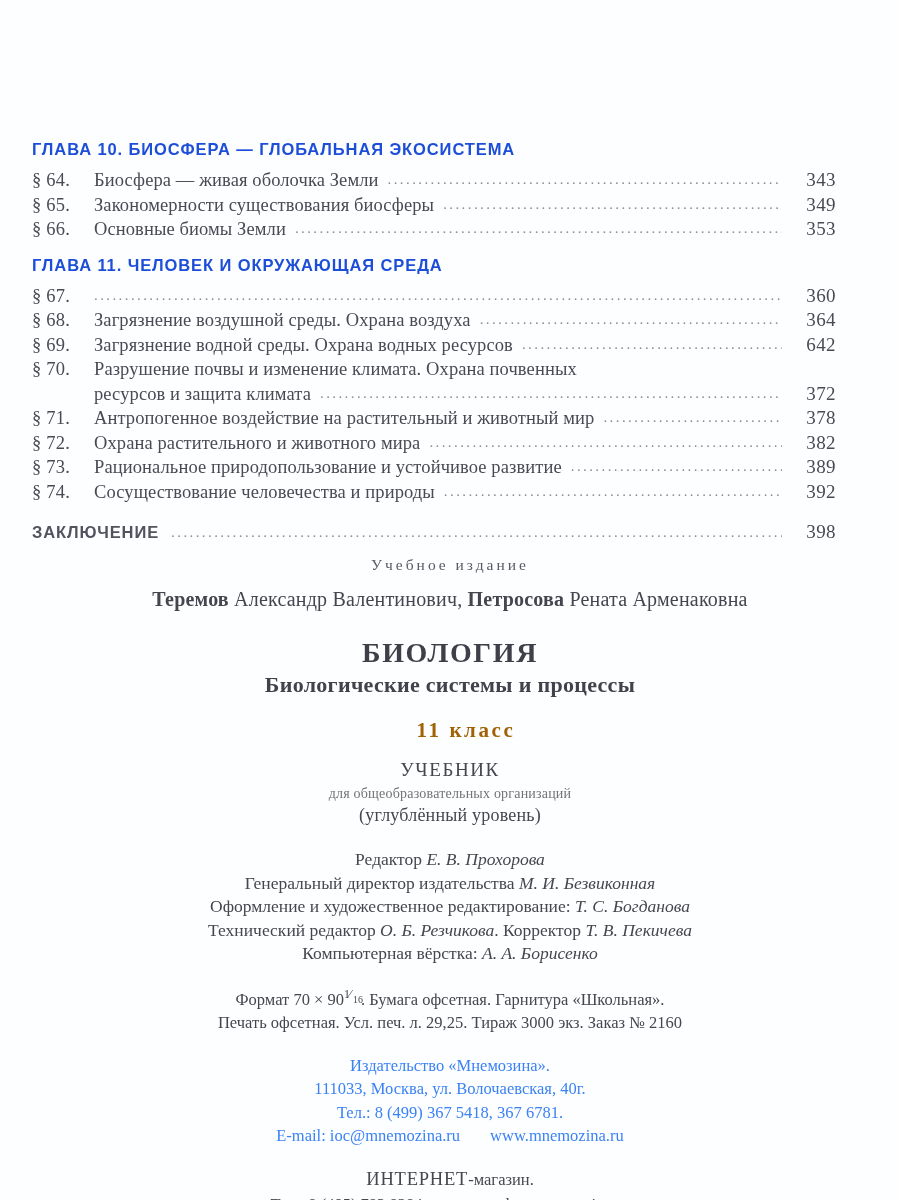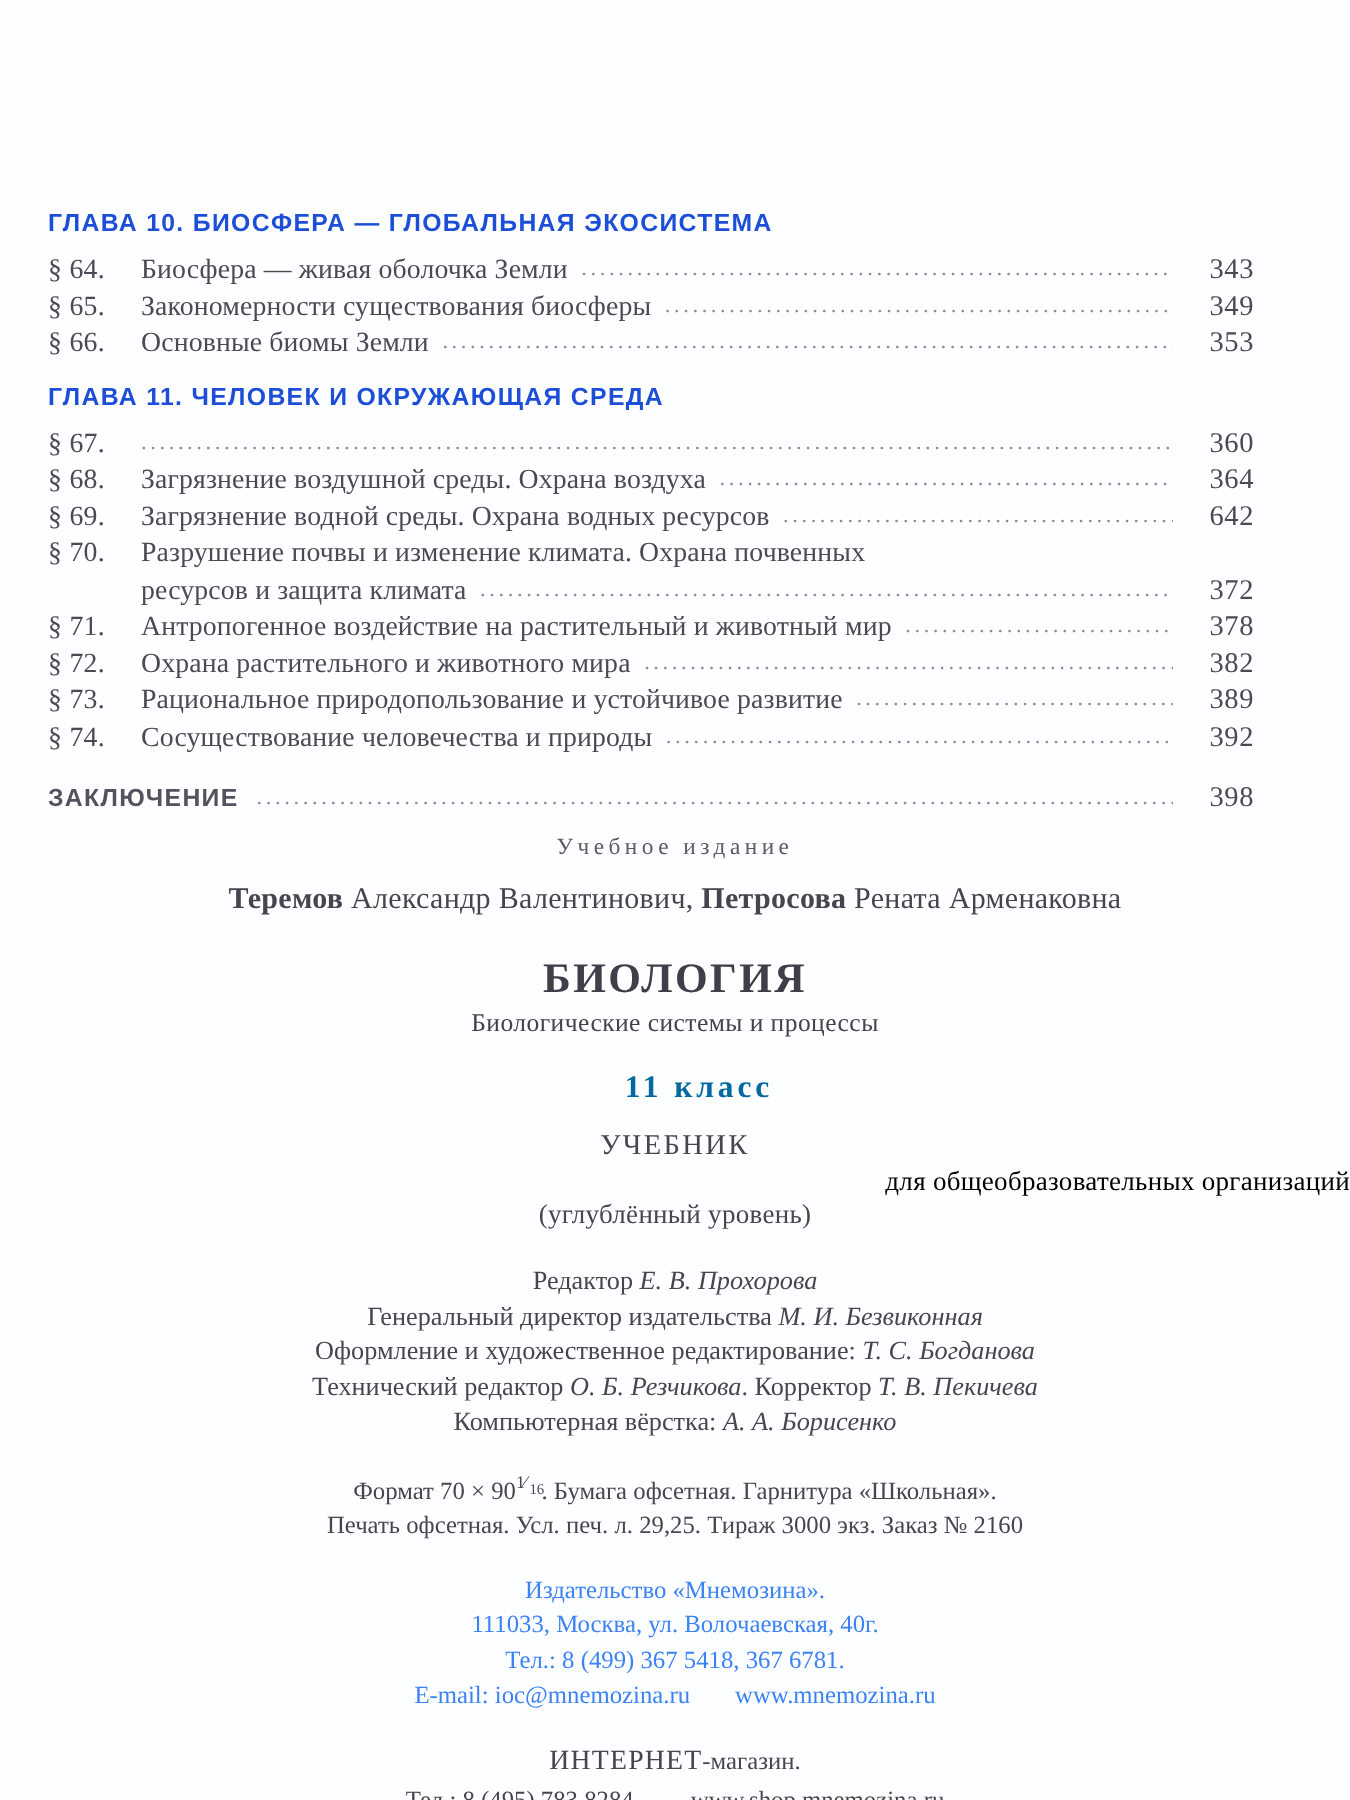--- a/index.html
+++ b/index.html
@@ -126,46 +126,45 @@
 
   .biology {
     font-family: "Liberation Serif", "DejaVu Serif", serif;
     font-weight: bold;
     font-size: 28px;
     letter-spacing: 1.6px;
     color: #3f3f49;
     margin-bottom: 3px;
   }
   .subtitle {
-    font-weight: normal;
-    font-size: 17px;
+    font-weight: bold;
+    font-size: 22px;
     letter-spacing: 0.3px;
     color: #42424c;
     margin-bottom: 20px;
   }
   .klass {
     font-weight: bold;
     font-size: 21px;
     letter-spacing: 2.6px;
-    color: #0369a1;
+    color: #a16207;
     margin-bottom: 16px;
     padding-left: 32px;
   }
   .uchebnik {
     font-size: 19px;
     letter-spacing: 1.6px;
     color: #46464f;
     margin-bottom: 1px;
   }
   .for-org {
-    font-size: 18px;
+    font-size: 14px;
     letter-spacing: 0.2px;
-    color: #000000;
+    color: #737373;
     line-height: 23px;
-    text-align: right;
   }
   .level {
     font-size: 18px;
     letter-spacing: 0.2px;
     color: #46464f;
     margin-bottom: 22px;
   }
 
   .staff {
     font-size: 17.5px;

